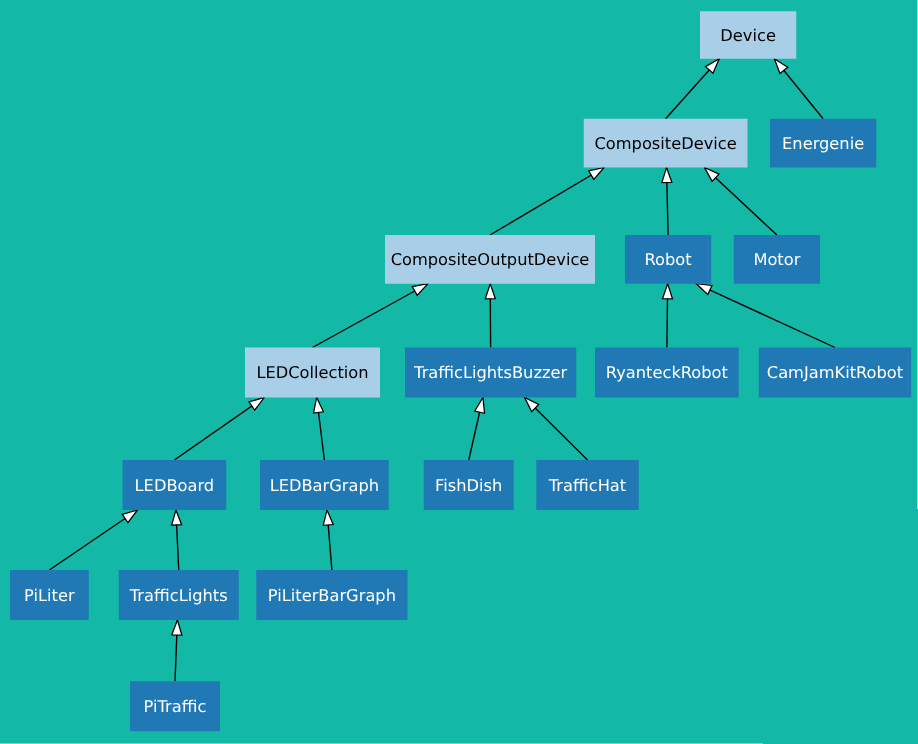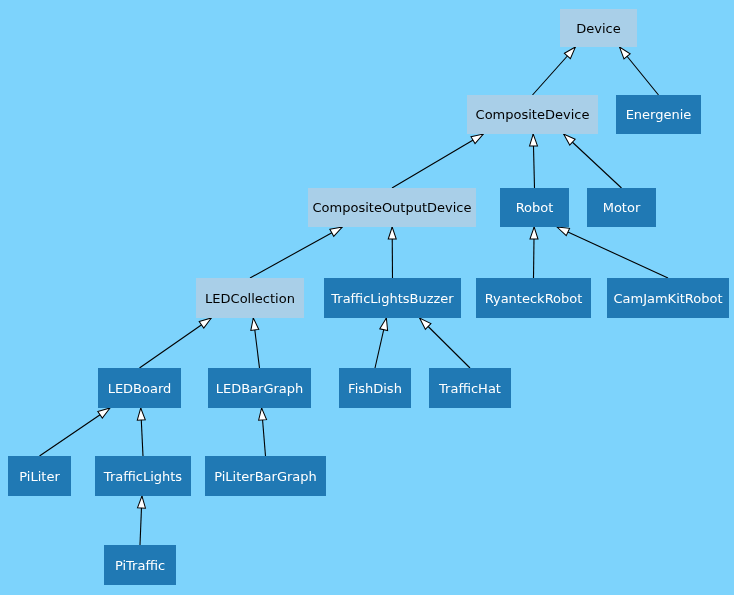--- a/index.html
+++ b/index.html
@@ -6,21 +6,21 @@
   html, body {
     margin: 0;
     padding: 0;
     background: #ffffff;
     font-family: "DejaVu Sans", "Liberation Sans", sans-serif;
   }
   #stage {
     position: relative;
     width: 734px;
     height: 595px;
-    background: #7dd3fc;
+    background: #14b8a6;
     overflow: hidden;
   }
   svg { display: block; }
   .edge {
     stroke: #000000;
     stroke-width: 1.1;
   }
   .node-label {
     font-family: "DejaVu Sans", "Liberation Sans", sans-serif;
     font-size: 13px;

